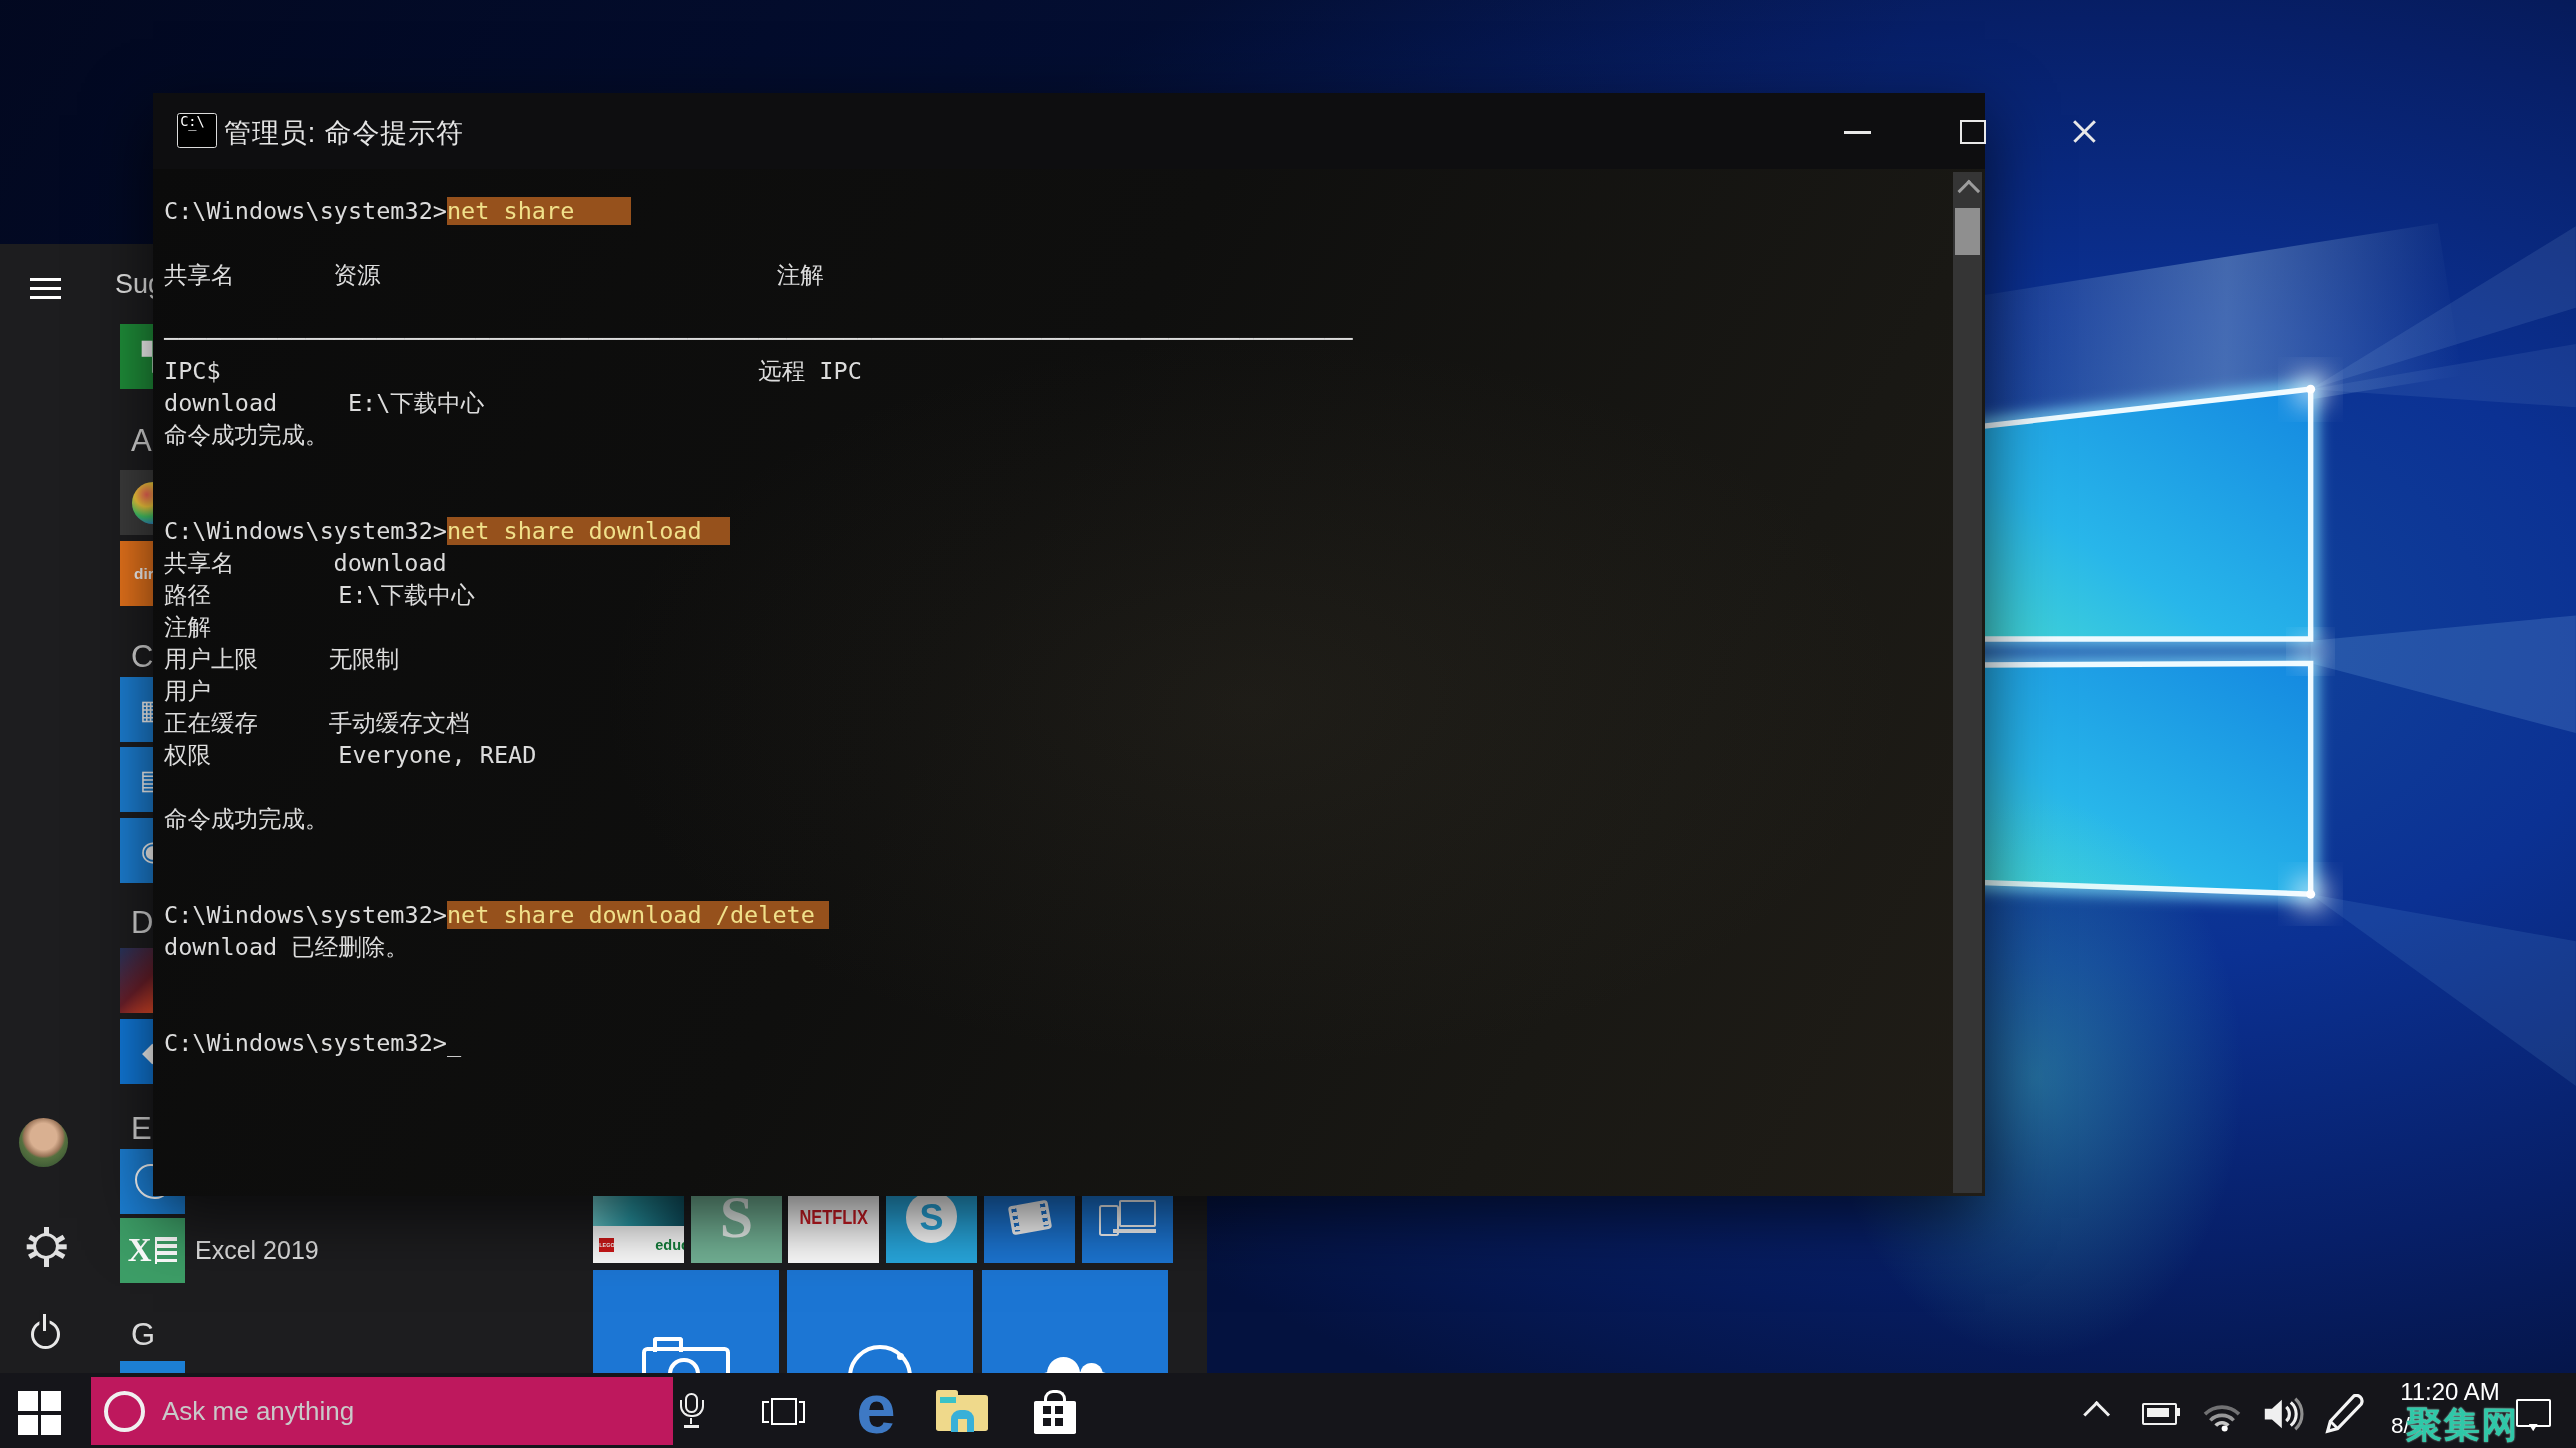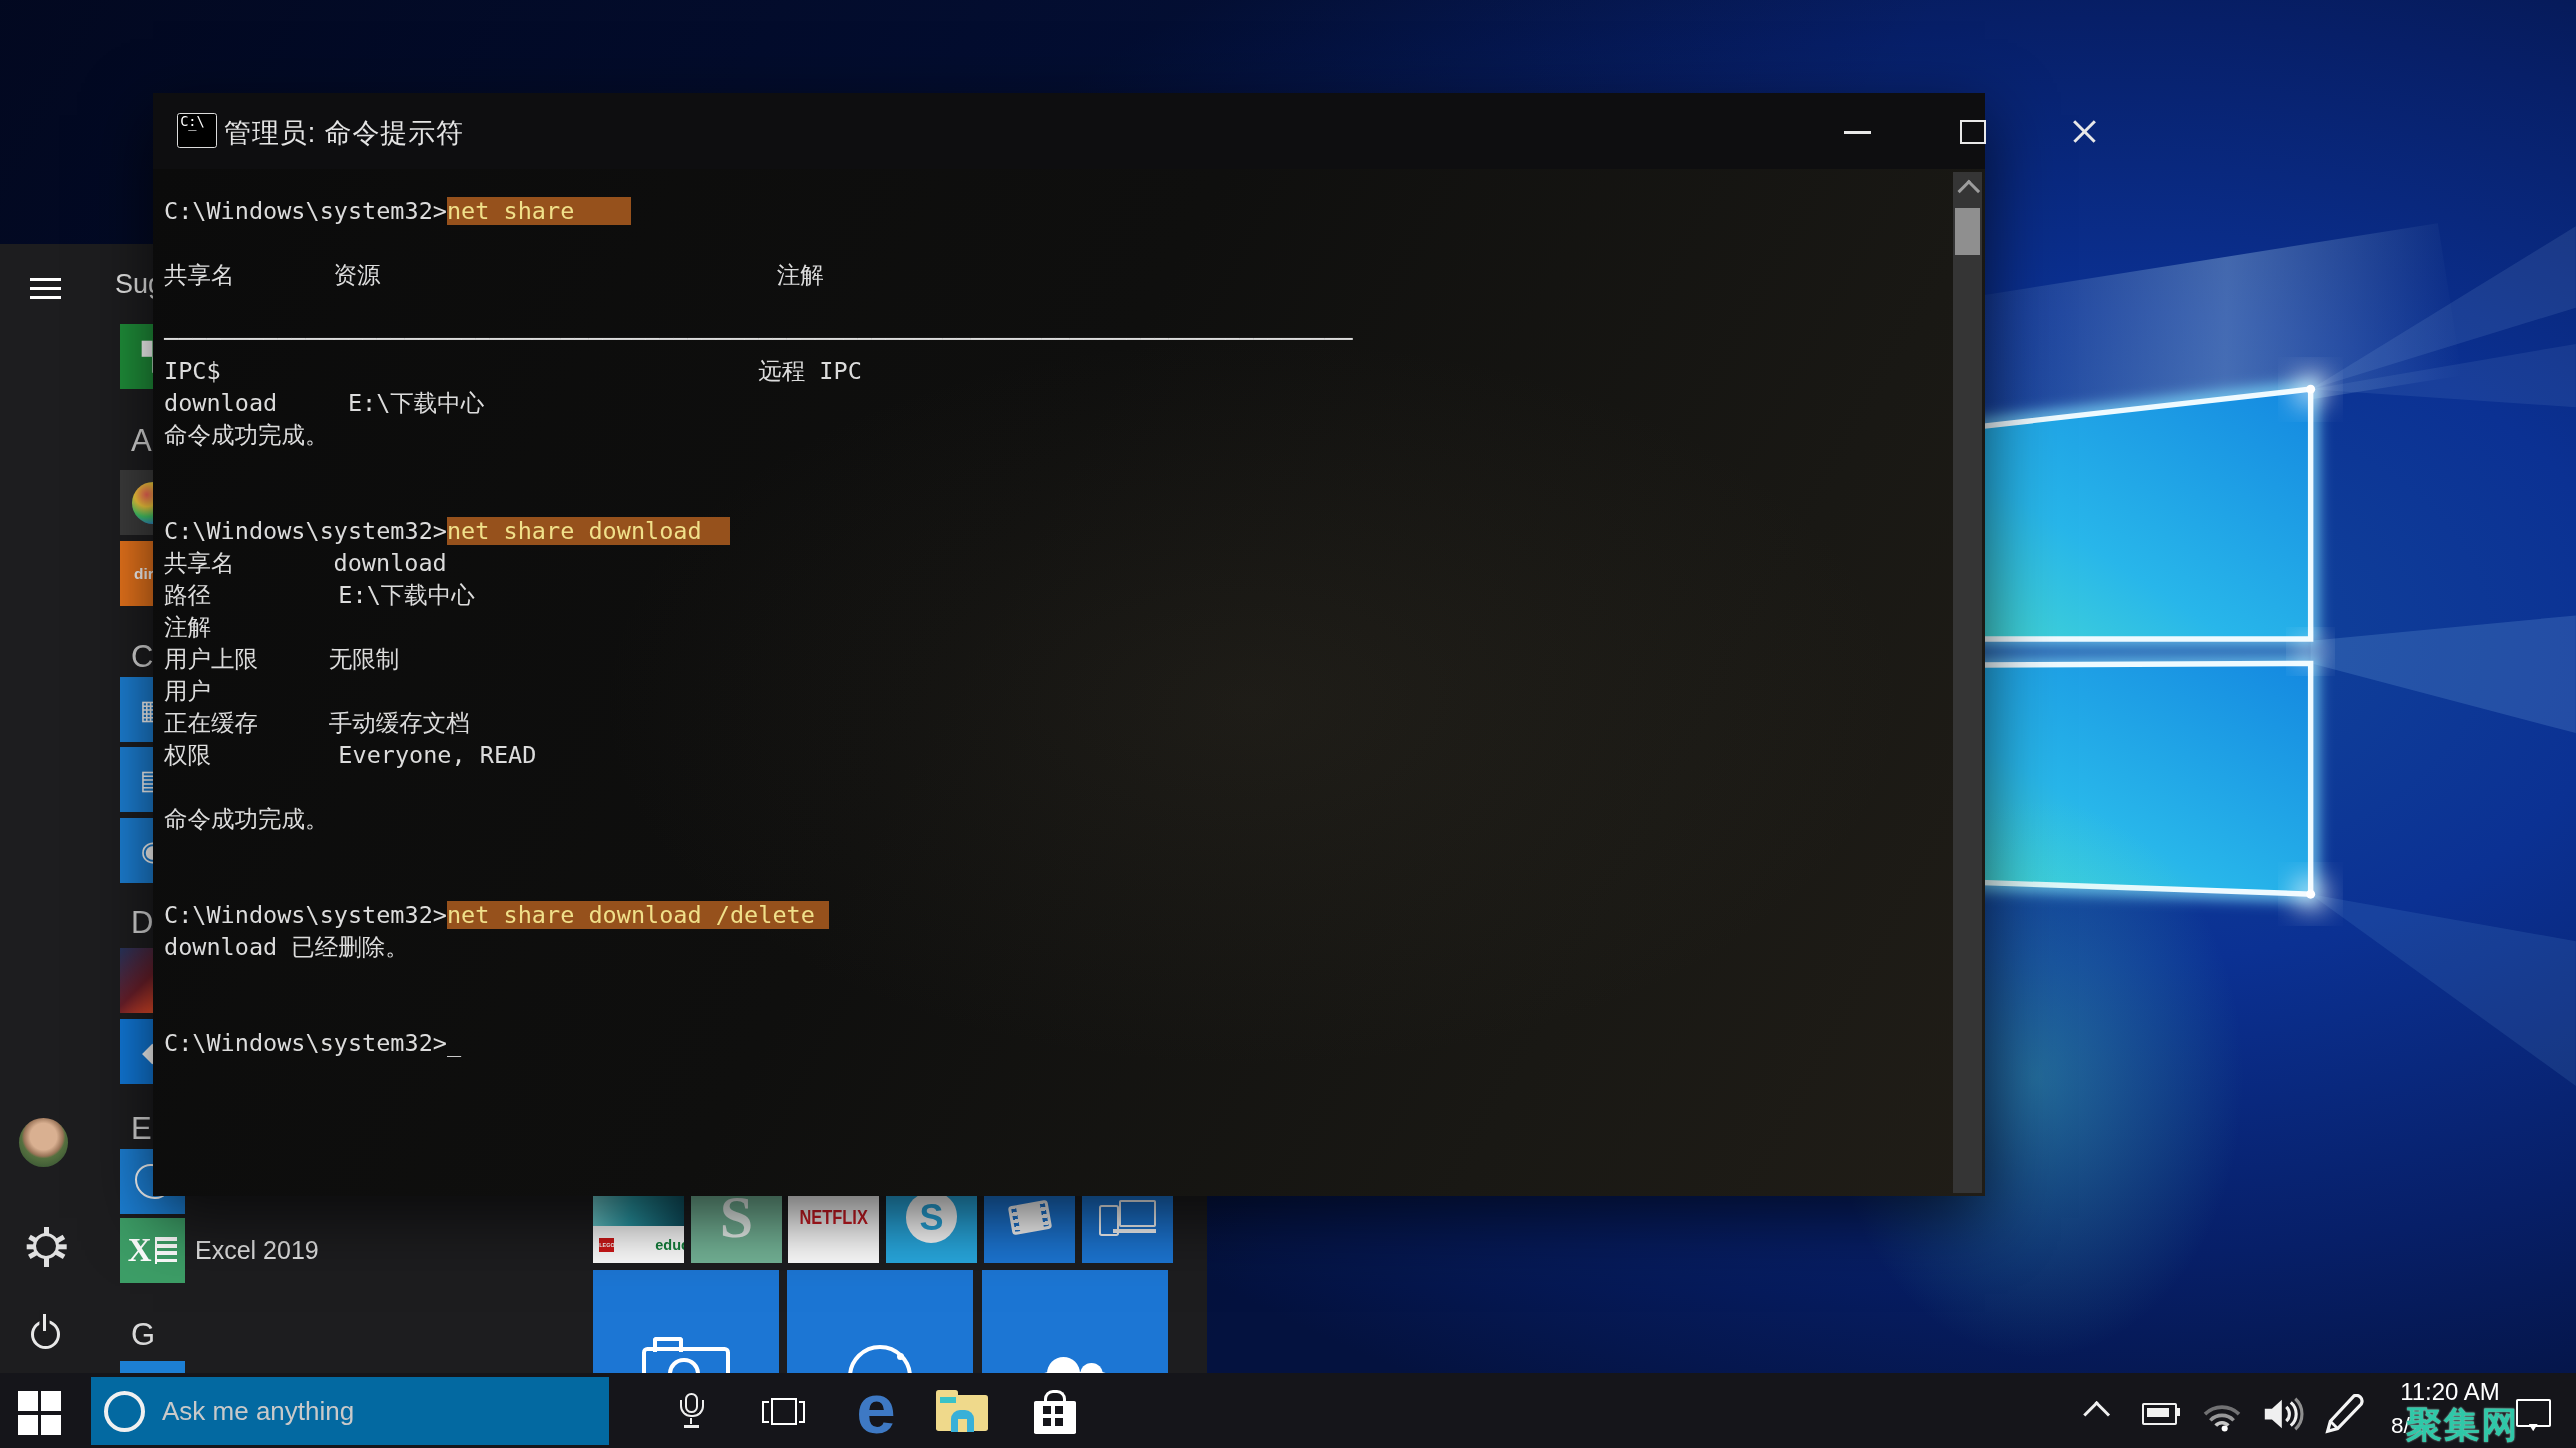--- a/index.html
+++ b/index.html
@@ -103,21 +103,21 @@
   .ic-disc:after{content:"";position:absolute;right:3.6px;top:4.5px;width:7.2px;height:7.2px;background:#fff;border-radius:50%;}
   .ic-cloud{position:relative;width:78px;height:27px;background:#fff;border-radius:14.5px;margin-top:40px;}
   .ic-cloud:before{content:"";position:absolute;left:11px;top:-14.5px;width:33px;height:33px;background:#fff;border-radius:50%;}
   .ic-cloud:after{content:"";position:absolute;right:11px;top:-9px;width:23.5px;height:23.5px;background:#fff;border-radius:50%;}
   
   #taskbar{position:absolute;left:0;top:1373px;width:2576px;height:75px;background:#15151a;z-index:5;}
   #startbtn{position:absolute;left:16.3px;top:14.5px;width:47px;height:47px;}
   #startbtn i{position:absolute;width:20px;height:20px;background:#fff;}
   #startbtn i:nth-child(1){left:1.8px;top:3.6px;} #startbtn i:nth-child(2){left:25px;top:3.6px;}
   #startbtn i:nth-child(3){left:1.8px;top:27px;} #startbtn i:nth-child(4){left:25px;top:27px;}
-  #searchbox{position:absolute;left:91px;top:3.6px;width:518px;height:68px;background:#0369a1;}
+  #searchbox{position:absolute;left:91px;top:3.6px;width:582px;height:68px;background:#be185d;}
   #cortana-ring{position:absolute;left:12.7px;top:14.5px;width:33px;height:33px;border:4.5px solid #f0f0f0;border-radius:50%;}
   #searchinput{position:absolute;left:69px;top:0;width:434px;height:68px;background:transparent;border:none;outline:none;
     color:#c9c9c9;font-size:26px;font-family:"Liberation Sans",sans-serif;}
   #searchinput::placeholder{color:#c9c9c9;opacity:1;}
   .mic{position:absolute;left:587px;top:16.3px;width:27px;height:36px;}
   .mic .cap{position:absolute;left:7.2px;top:0;width:9px;height:16.3px;border:2.7px solid #eee;border-radius:6.3px;}
   .mic .arc{position:absolute;left:1.8px;top:7.2px;width:20px;height:14.5px;border:2.7px solid #eee;border-top:none;border-radius:0 0 11px 11px;}
   .mic .stem{position:absolute;left:11.8px;top:25px;width:2.7px;height:6.3px;background:#eee;}
   .mic .foot{position:absolute;left:6.3px;top:32px;width:14.5px;height:2.7px;background:#eee;}
   .tv{position:absolute;left:762px;top:1396px;width:43px;height:31px;z-index:6;}

